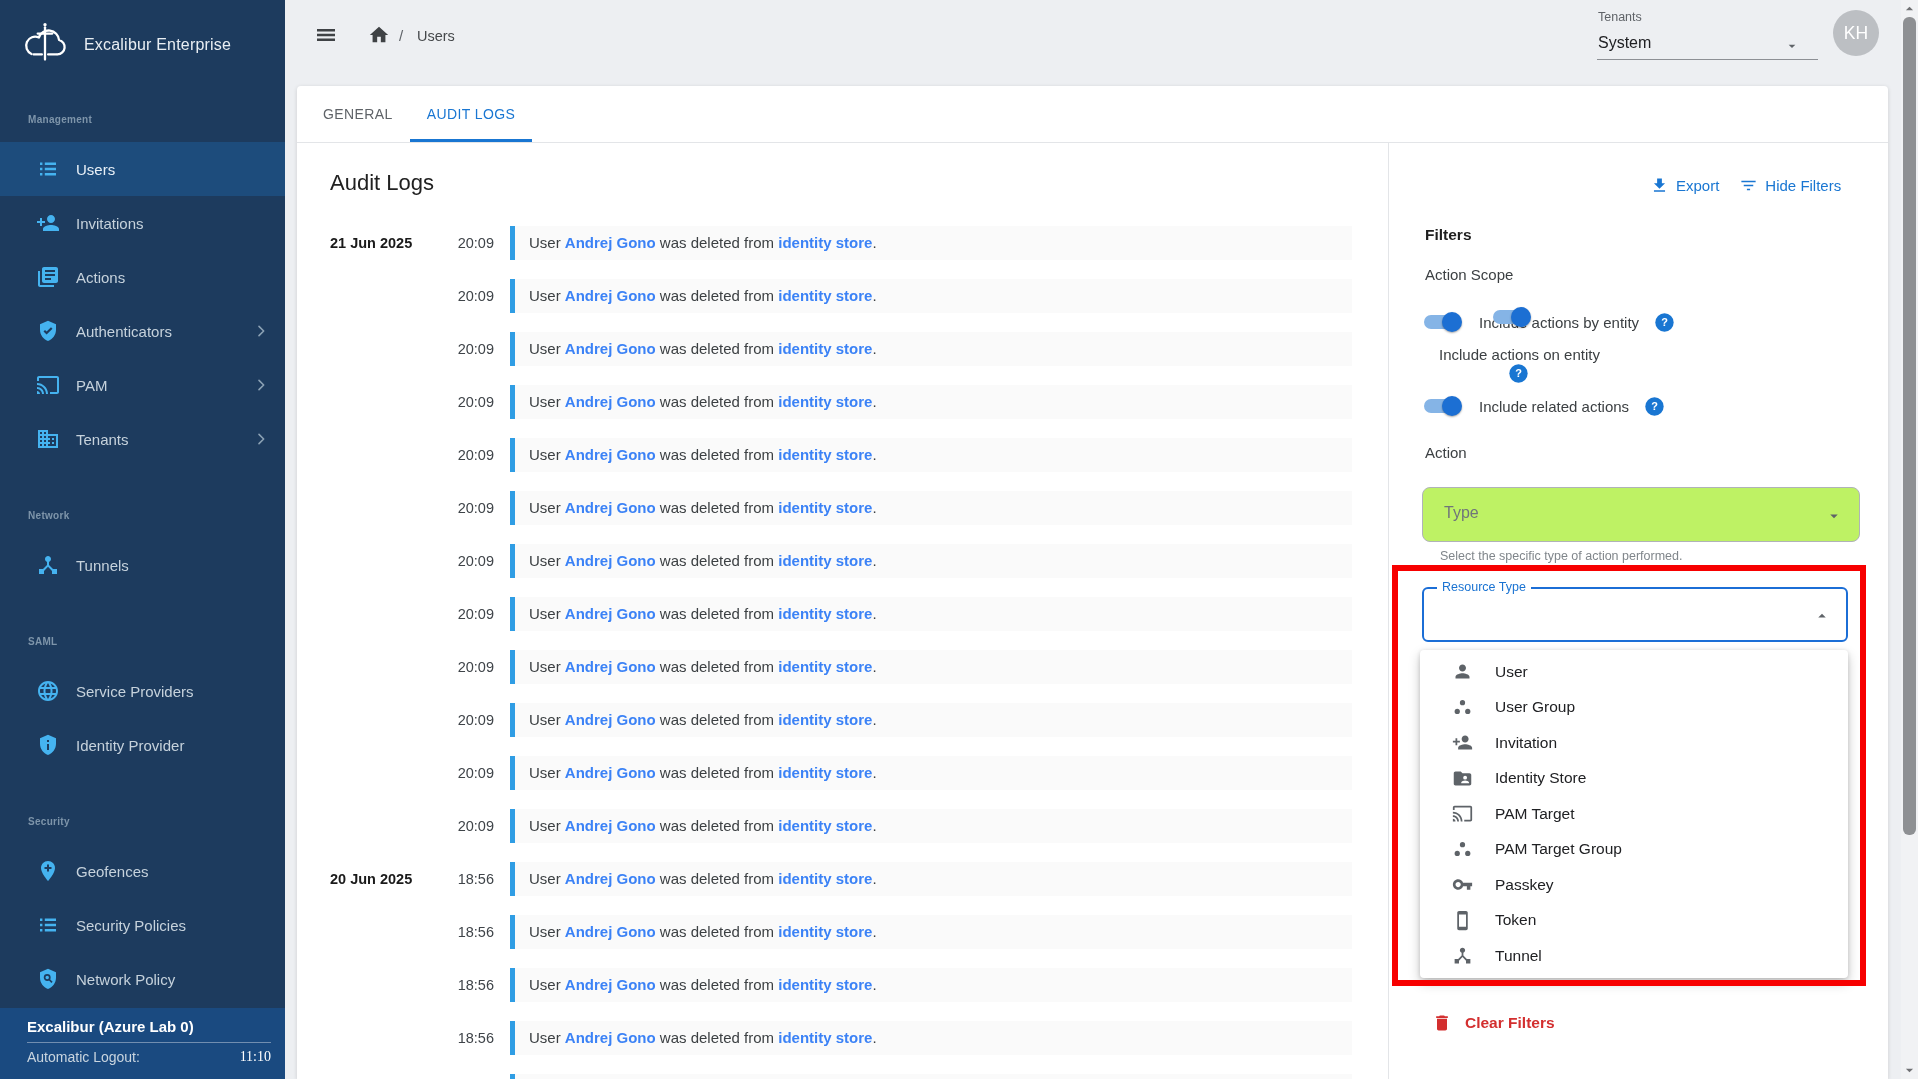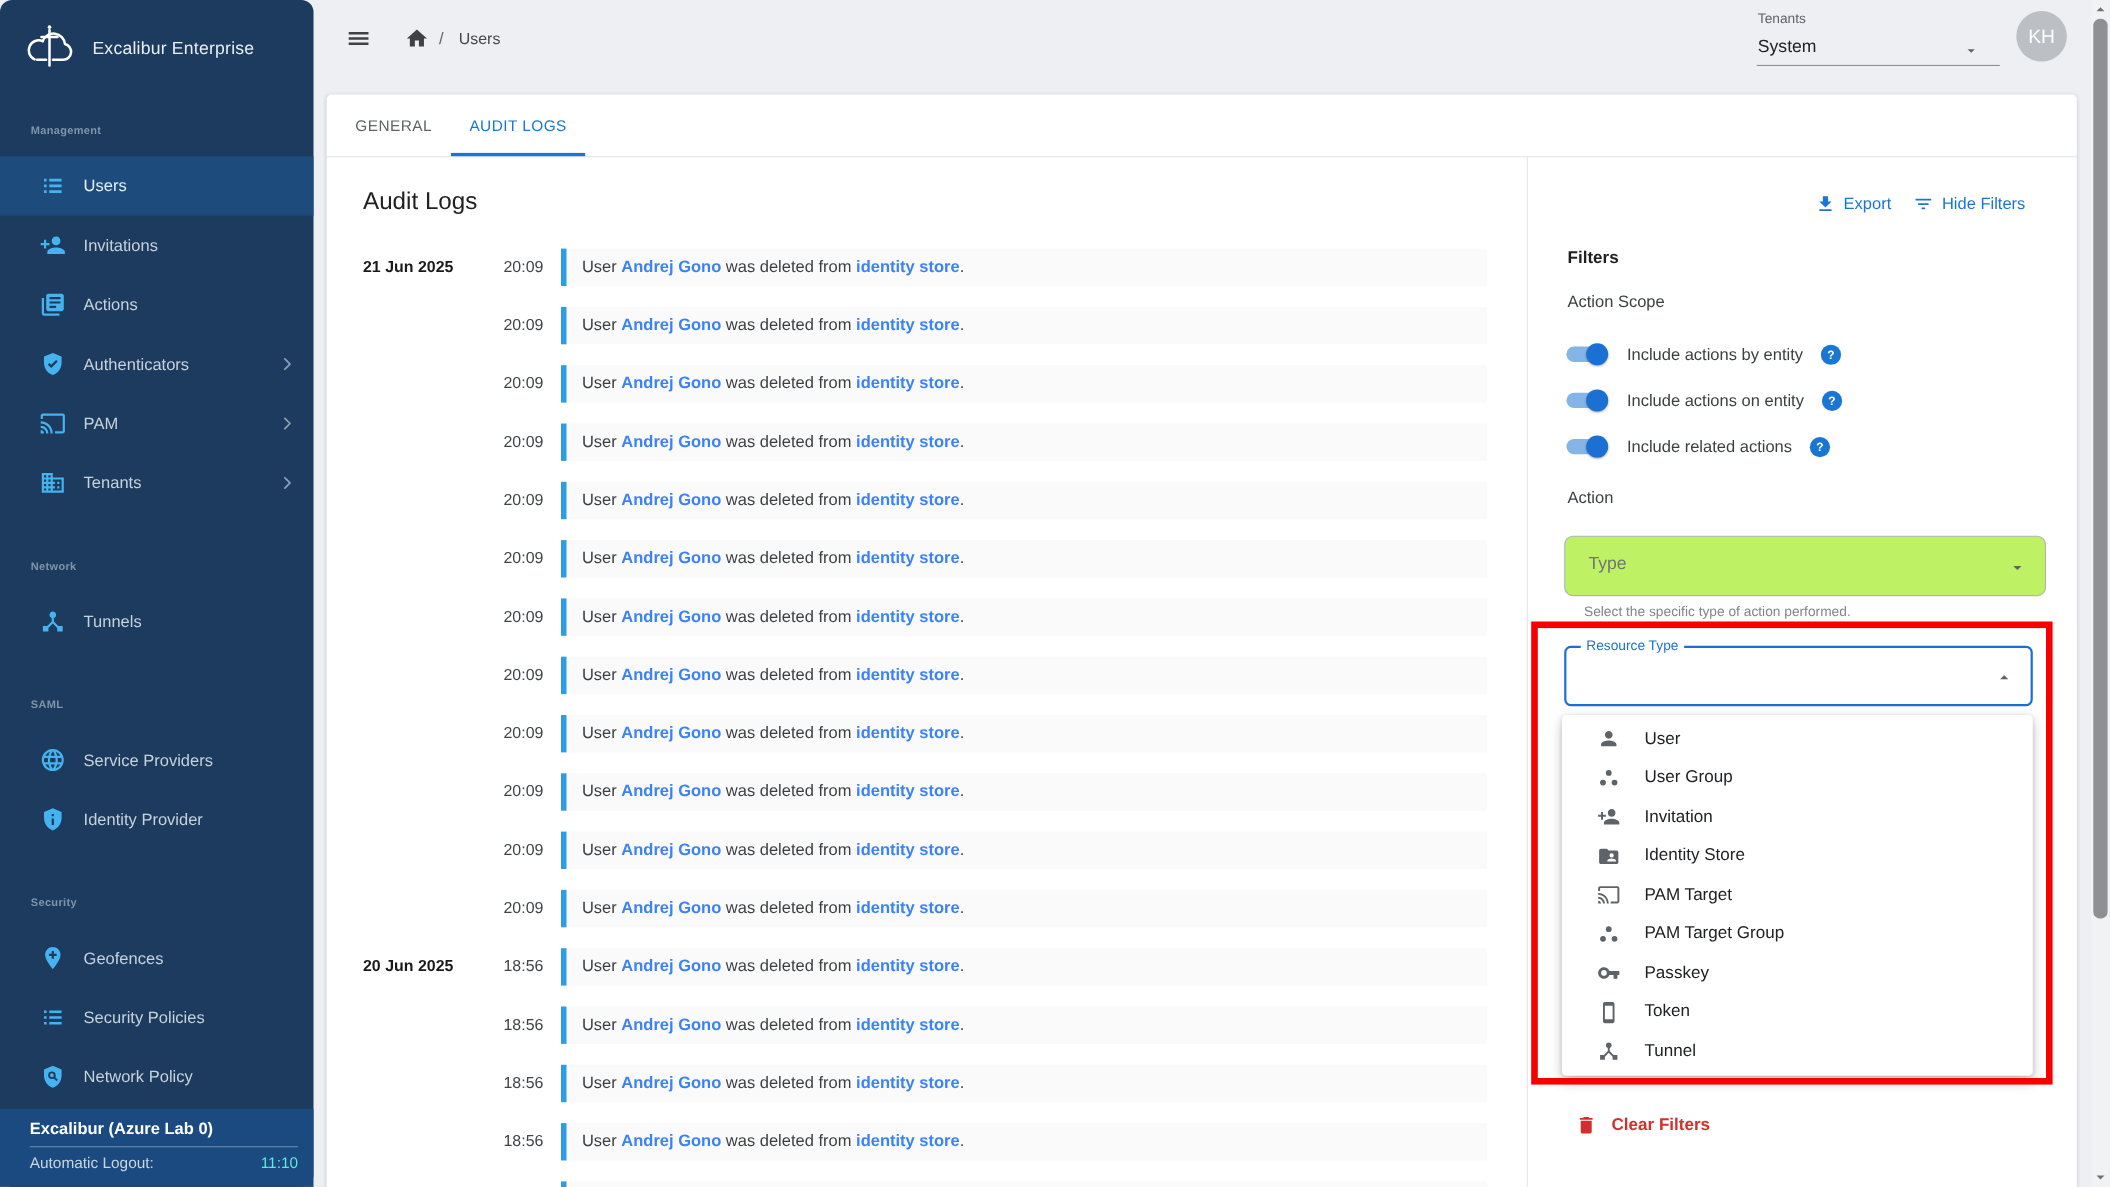--- a/index.html
+++ b/index.html
@@ -1,38 +1,38 @@
 <!DOCTYPE html>
 <html><head>
 <meta charset="utf-8">
 <style>
   * { margin:0; padding:0; box-sizing:border-box; }
   html,body { background:#e9ebee; }
   body { font-family:"Liberation Sans","DejaVu Sans",sans-serif; }
   .app { position:relative; width:1918px; height:1079px; background:#edeff2; overflow:hidden; }
 
   
-  .sidebar { position:absolute; left:0; top:0; width:285px; height:1079px; background:#1d3b5e; z-index:20;border-radius:11px; }
+  .sidebar { position:absolute; left:0; top:0; width:285px; height:1079px; background:#1d3b5e; z-index:20; }
   .brand { display:flex; align-items:center; height:90px; padding-left:20px; }
   .brand-logo { width:50px; height:50px; color:#fff; }
   .brand-name { color:#e9eef3; font-size:16px; font-weight:500; margin-left:14px; letter-spacing:.2px; }
   .nav-section-label { margin:44px 0 8px 28px; height:20px; color:#7e95aa; font-size:10px; font-weight:700; letter-spacing:.3px; }
   .nav-section:first-child .nav-section-label { margin-top:24px; }
   .nav-item { position:relative; display:flex; align-items:center; height:54px; padding-left:36px; cursor:pointer; color:#c6d2dc; }
   .nav-item.active { background:#1d4c7c; color:#e8f0f7; }
   .nav-icon { width:24px; height:24px; color:#45b3f0; flex:0 0 24px; }
   .nav-icon svg { width:24px; height:24px; display:block; }
   .nav-label { margin-left:16px; font-size:15px; }
   .nav-chevron { position:absolute; right:16px; width:16px; height:16px; color:#8ba1b4; }
   .nav-chevron svg { width:16px; height:16px; display:block; }
   .sidebar-footer { position:absolute; left:0; bottom:0; width:285px; height:71px; background:#1a4a80; padding:10px 14px 0 27px; }
   .sf-tenant { color:#fff; font-size:15px; font-weight:700; }
   .sf-divider { border:none; border-top:1px solid rgba(255,255,255,.38); margin:7px 0 6px 0; }
   .sf-row { display:flex; justify-content:space-between; color:#c9d5df; font-size:14px; }
-  .sf-row .sf-time { color:#5eead4; }
+  .sf-row .sf-time { color:#ffffff;font-family:Liberation Serif, serif; }
 
   
   .icon-btn { position:absolute; color:#3f4245; cursor:pointer; }
   .icon-btn svg { display:block; }
   #hamburger { left:314px; top:23px; width:24px; height:24px; }
   #home { left:368px; top:24px; width:22px; height:22px; }
   .crumb-sep { position:absolute; left:399px; top:27px; color:#5f6368; font-size:15px; }
   .crumb { position:absolute; left:417px; top:28px; color:#45484b; font-size:14.5px; cursor:pointer; }
   .tenants-label { position:absolute; left:1598px; top:10px; font-size:12.5px; color:#5f6368; }
   .tenant-select { position:absolute; left:1597px; top:30px; width:221px; height:30px; border-bottom:1px solid #8d9095; cursor:pointer; }
@@ -391,21 +391,21 @@
           <span class="thumb"></span>
         </span>
         <span class="toggle-label">Include actions by entity</span>
         <span class="help-icon">
           <svg viewBox="0 0 24 24">
             <circle cx="12" cy="12" r="10.5" fill="#1976d2"></circle>
             <text x="12" y="16.3" text-anchor="middle" font-size="12.5" font-weight="bold" fill="#fff" font-family="Liberation Sans, sans-serif">?</text>
           </svg>
         </span>
       </div>
-      <div class="toggle-row" style="top: 345px;">
+      <div class="toggle-row" style="top: 326px; flex-direction: column;">
         <span class="switch">
           <span class="track"></span>
           <span class="thumb"></span>
         </span>
         <span class="toggle-label">Include actions on entity</span>
         <span class="help-icon">
           <svg viewBox="0 0 24 24">
             <circle cx="12" cy="12" r="10.5" fill="#1976d2"></circle>
             <text x="12" y="16.3" text-anchor="middle" font-size="12.5" font-weight="bold" fill="#fff" font-family="Liberation Sans, sans-serif">?</text>
           </svg>

